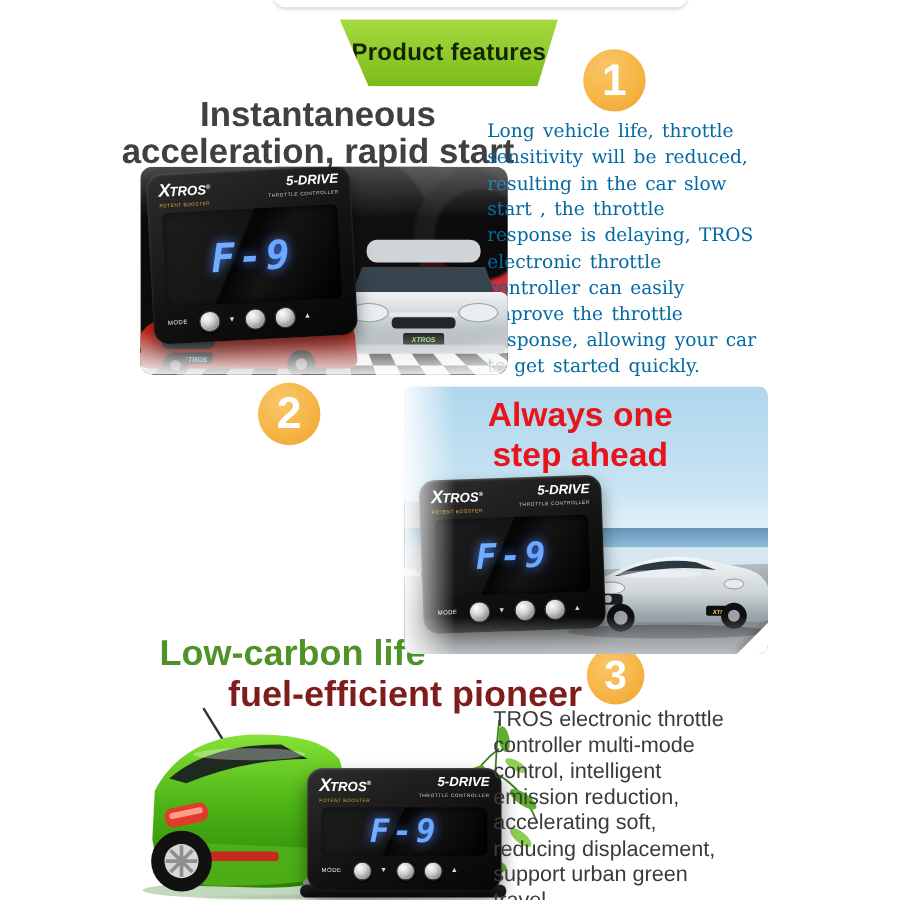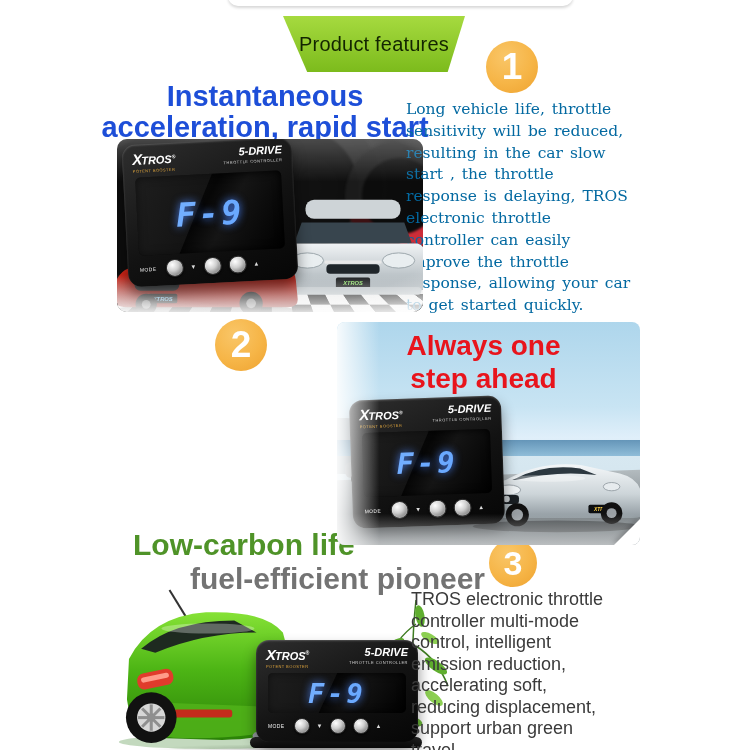--- a/index.html
+++ b/index.html
@@ -9,34 +9,34 @@
 
   
   .top-curl{position:absolute;left:228px;top:-4px;width:345px;height:10px;background:#fff;
             border-radius:0 0 16px 16px;box-shadow:0 2px 3px rgba(0,0,0,.16);}
 
   
   .banner{position:absolute;left:283px;top:16px;width:182px;height:56px;
           background:linear-gradient(180deg,#a6da3f,#7cbb1c);
           clip-path:polygon(0 0,100% 0,90.5% 100%,13.3% 100%);
           display:flex;align-items:center;justify-content:center;}
-  .banner span{font-size:20px;font-weight:normal;color:#132501;letter-spacing:.2px;}
+  .banner span{font-size:20px;font-weight:bold;color:#132501;letter-spacing:.2px;}
 
   
   .badge{position:absolute;border-radius:50%;background:radial-gradient(circle at 38% 30%,#f9c668,#f6b547 55%,#eea22f);
          color:#fff;font-weight:bold;display:flex;align-items:center;justify-content:center;}
   .badge.b1{left:486px;top:41px;width:52px;height:52px;font-size:37px;}
   .badge.b2{left:215px;top:319px;width:52px;height:52px;font-size:37px;}
   .badge.b3{left:489px;top:539px;width:48px;height:48px;font-size:34px;}
 
   
   .sec1-title{position:absolute;left:100px;top:81px;width:330px;text-align:center;
-              color:#1d4ed8;font-weight:bold;font-size:29px;line-height:31px;}
+              color:#404040;font-weight:bold;font-size:29px;line-height:31px;}
   .sec3-line1{position:absolute;left:133px;top:528px;color:#4f9328;font-weight:bold;font-size:30px;}
-  .sec3-line2{position:absolute;left:190px;top:562px;color:#737373;font-weight:bold;font-size:30px;}
+  .sec3-line2{position:absolute;left:190px;top:562px;color:#7f1d1d;font-weight:bold;font-size:30px;}
 
   
   .body-serif{position:absolute;left:406px;top:99px;width:245px;white-space:pre-line;
               font-family:"DejaVu Serif",serif;font-size:15.5px;line-height:21.8px;
               color:#0369a1;word-spacing:2px;}
   .body-sans2{position:absolute;left:136px;top:355px;width:255px;white-space:pre-line;
               font-size:16.5px;line-height:21.6px;color:#333;z-index:6;}
   .body-sans3{position:absolute;left:411px;top:589px;width:250px;white-space:pre-line;
               font-size:18px;line-height:21.5px;color:#3a3a3a;z-index:6;}
 

